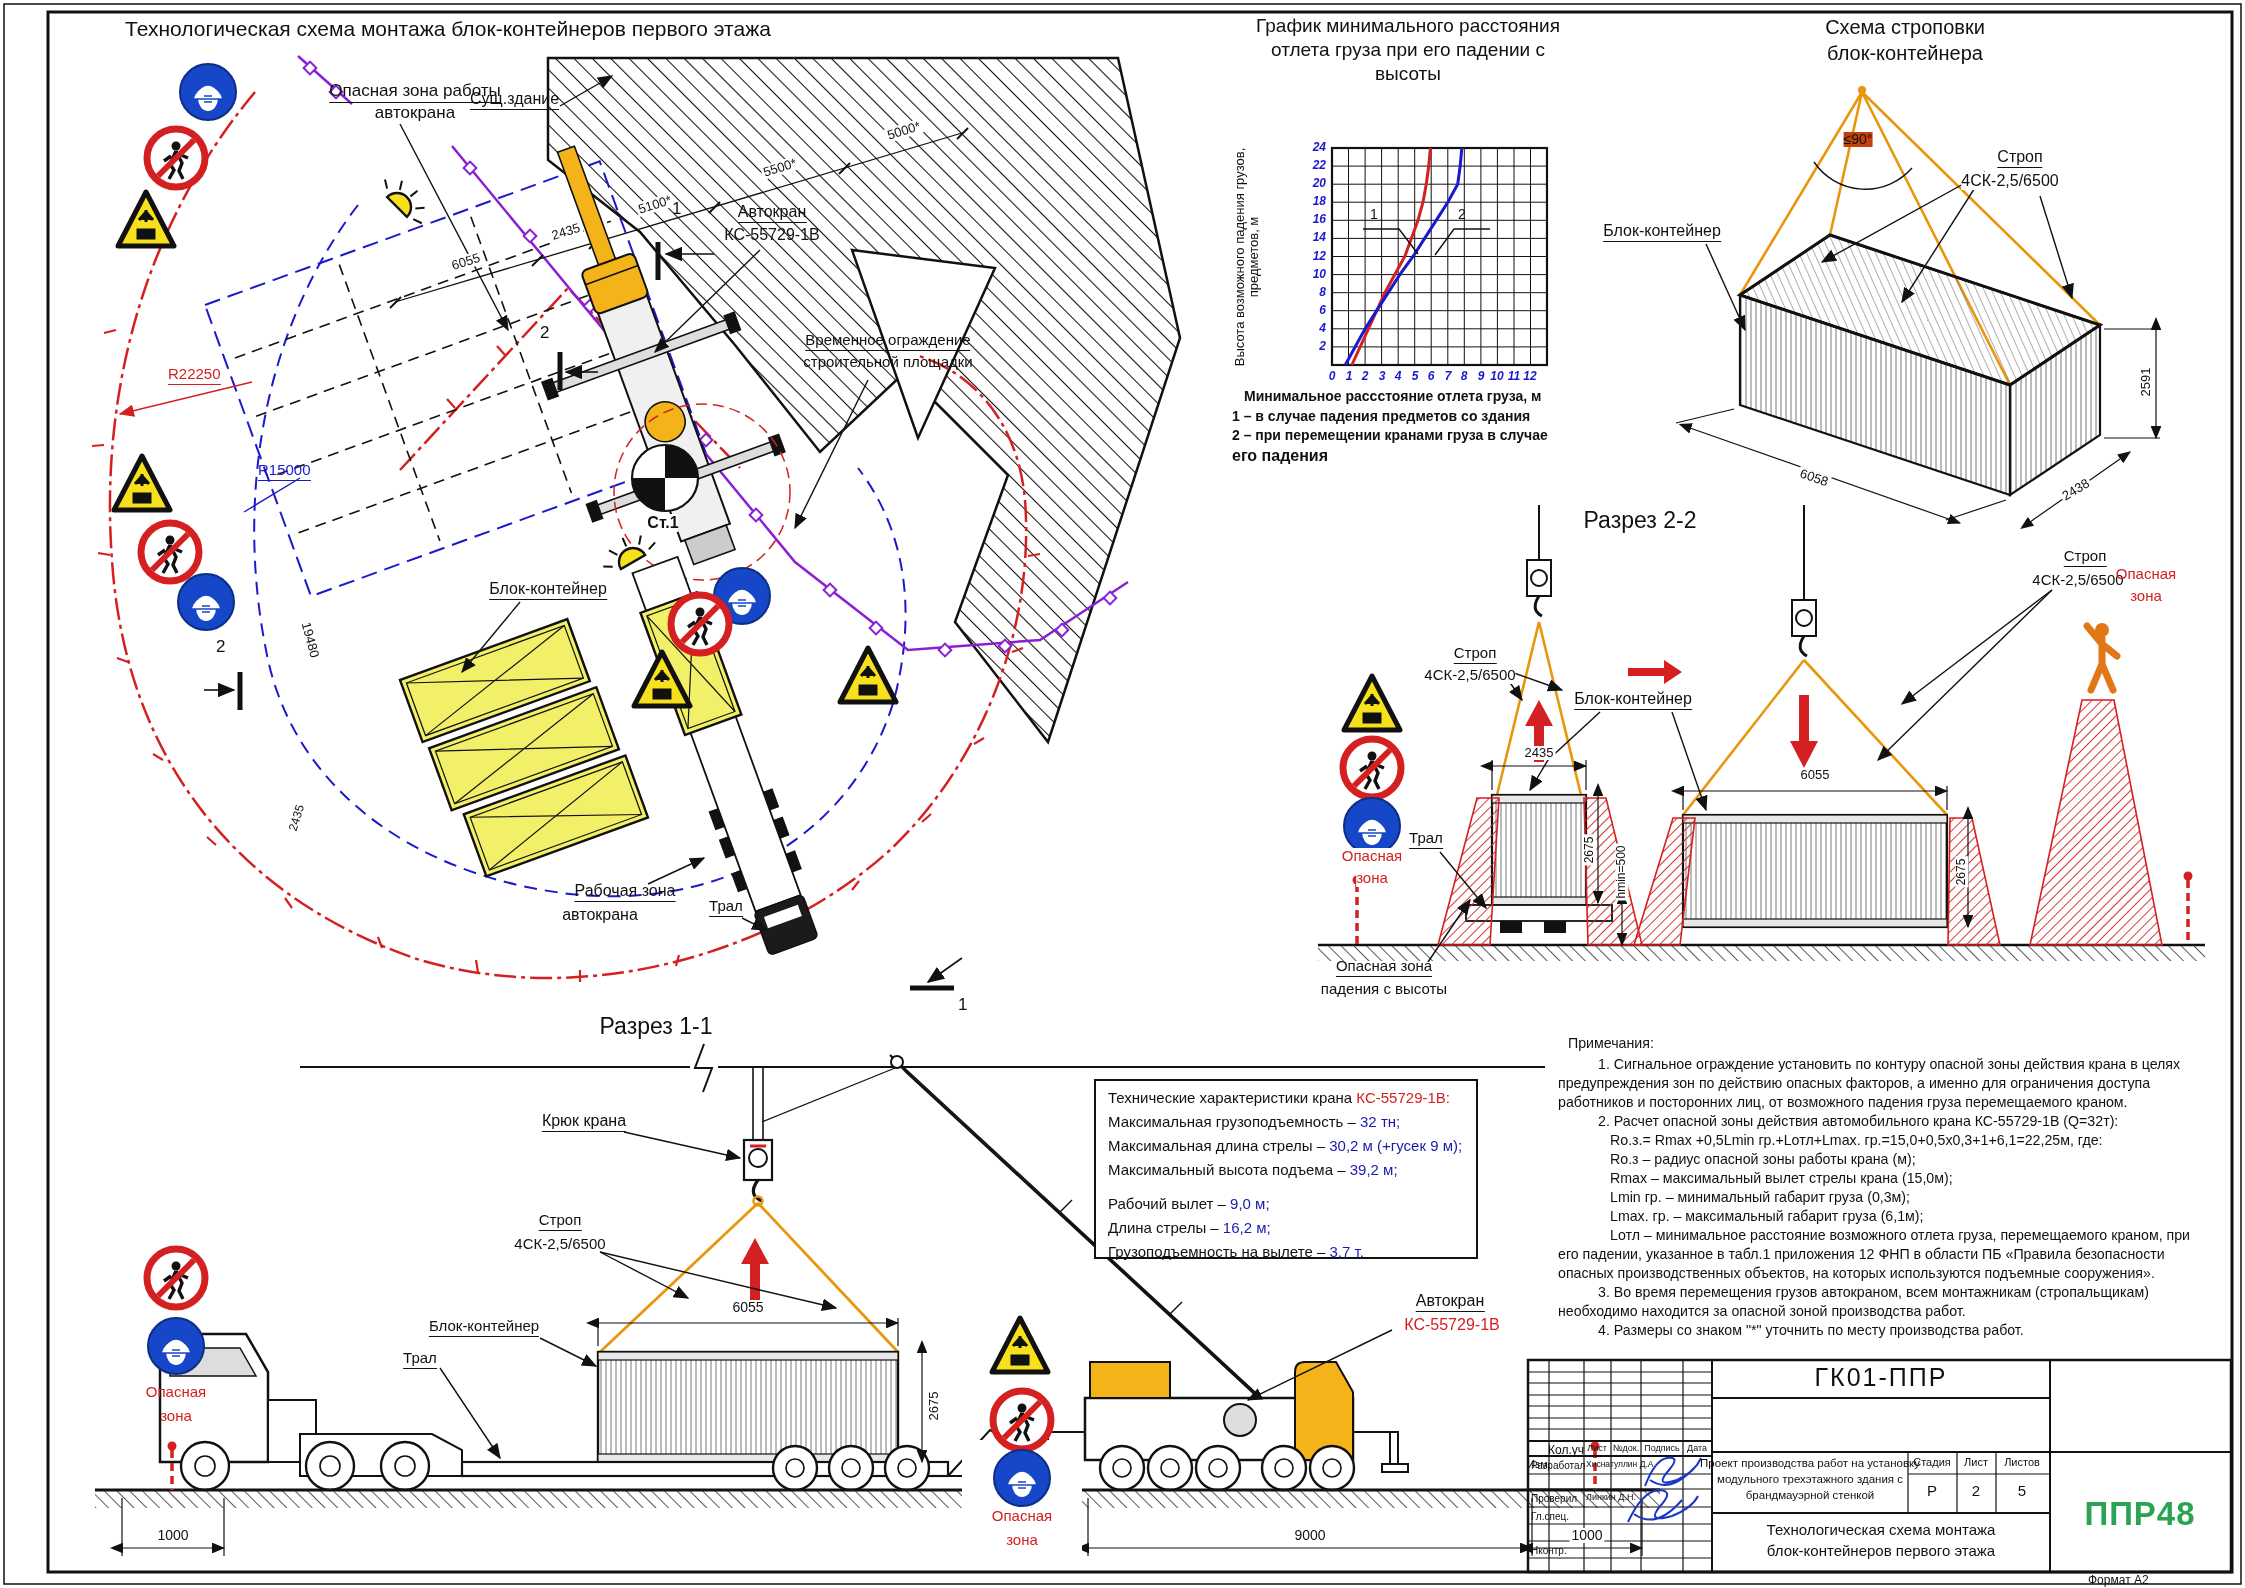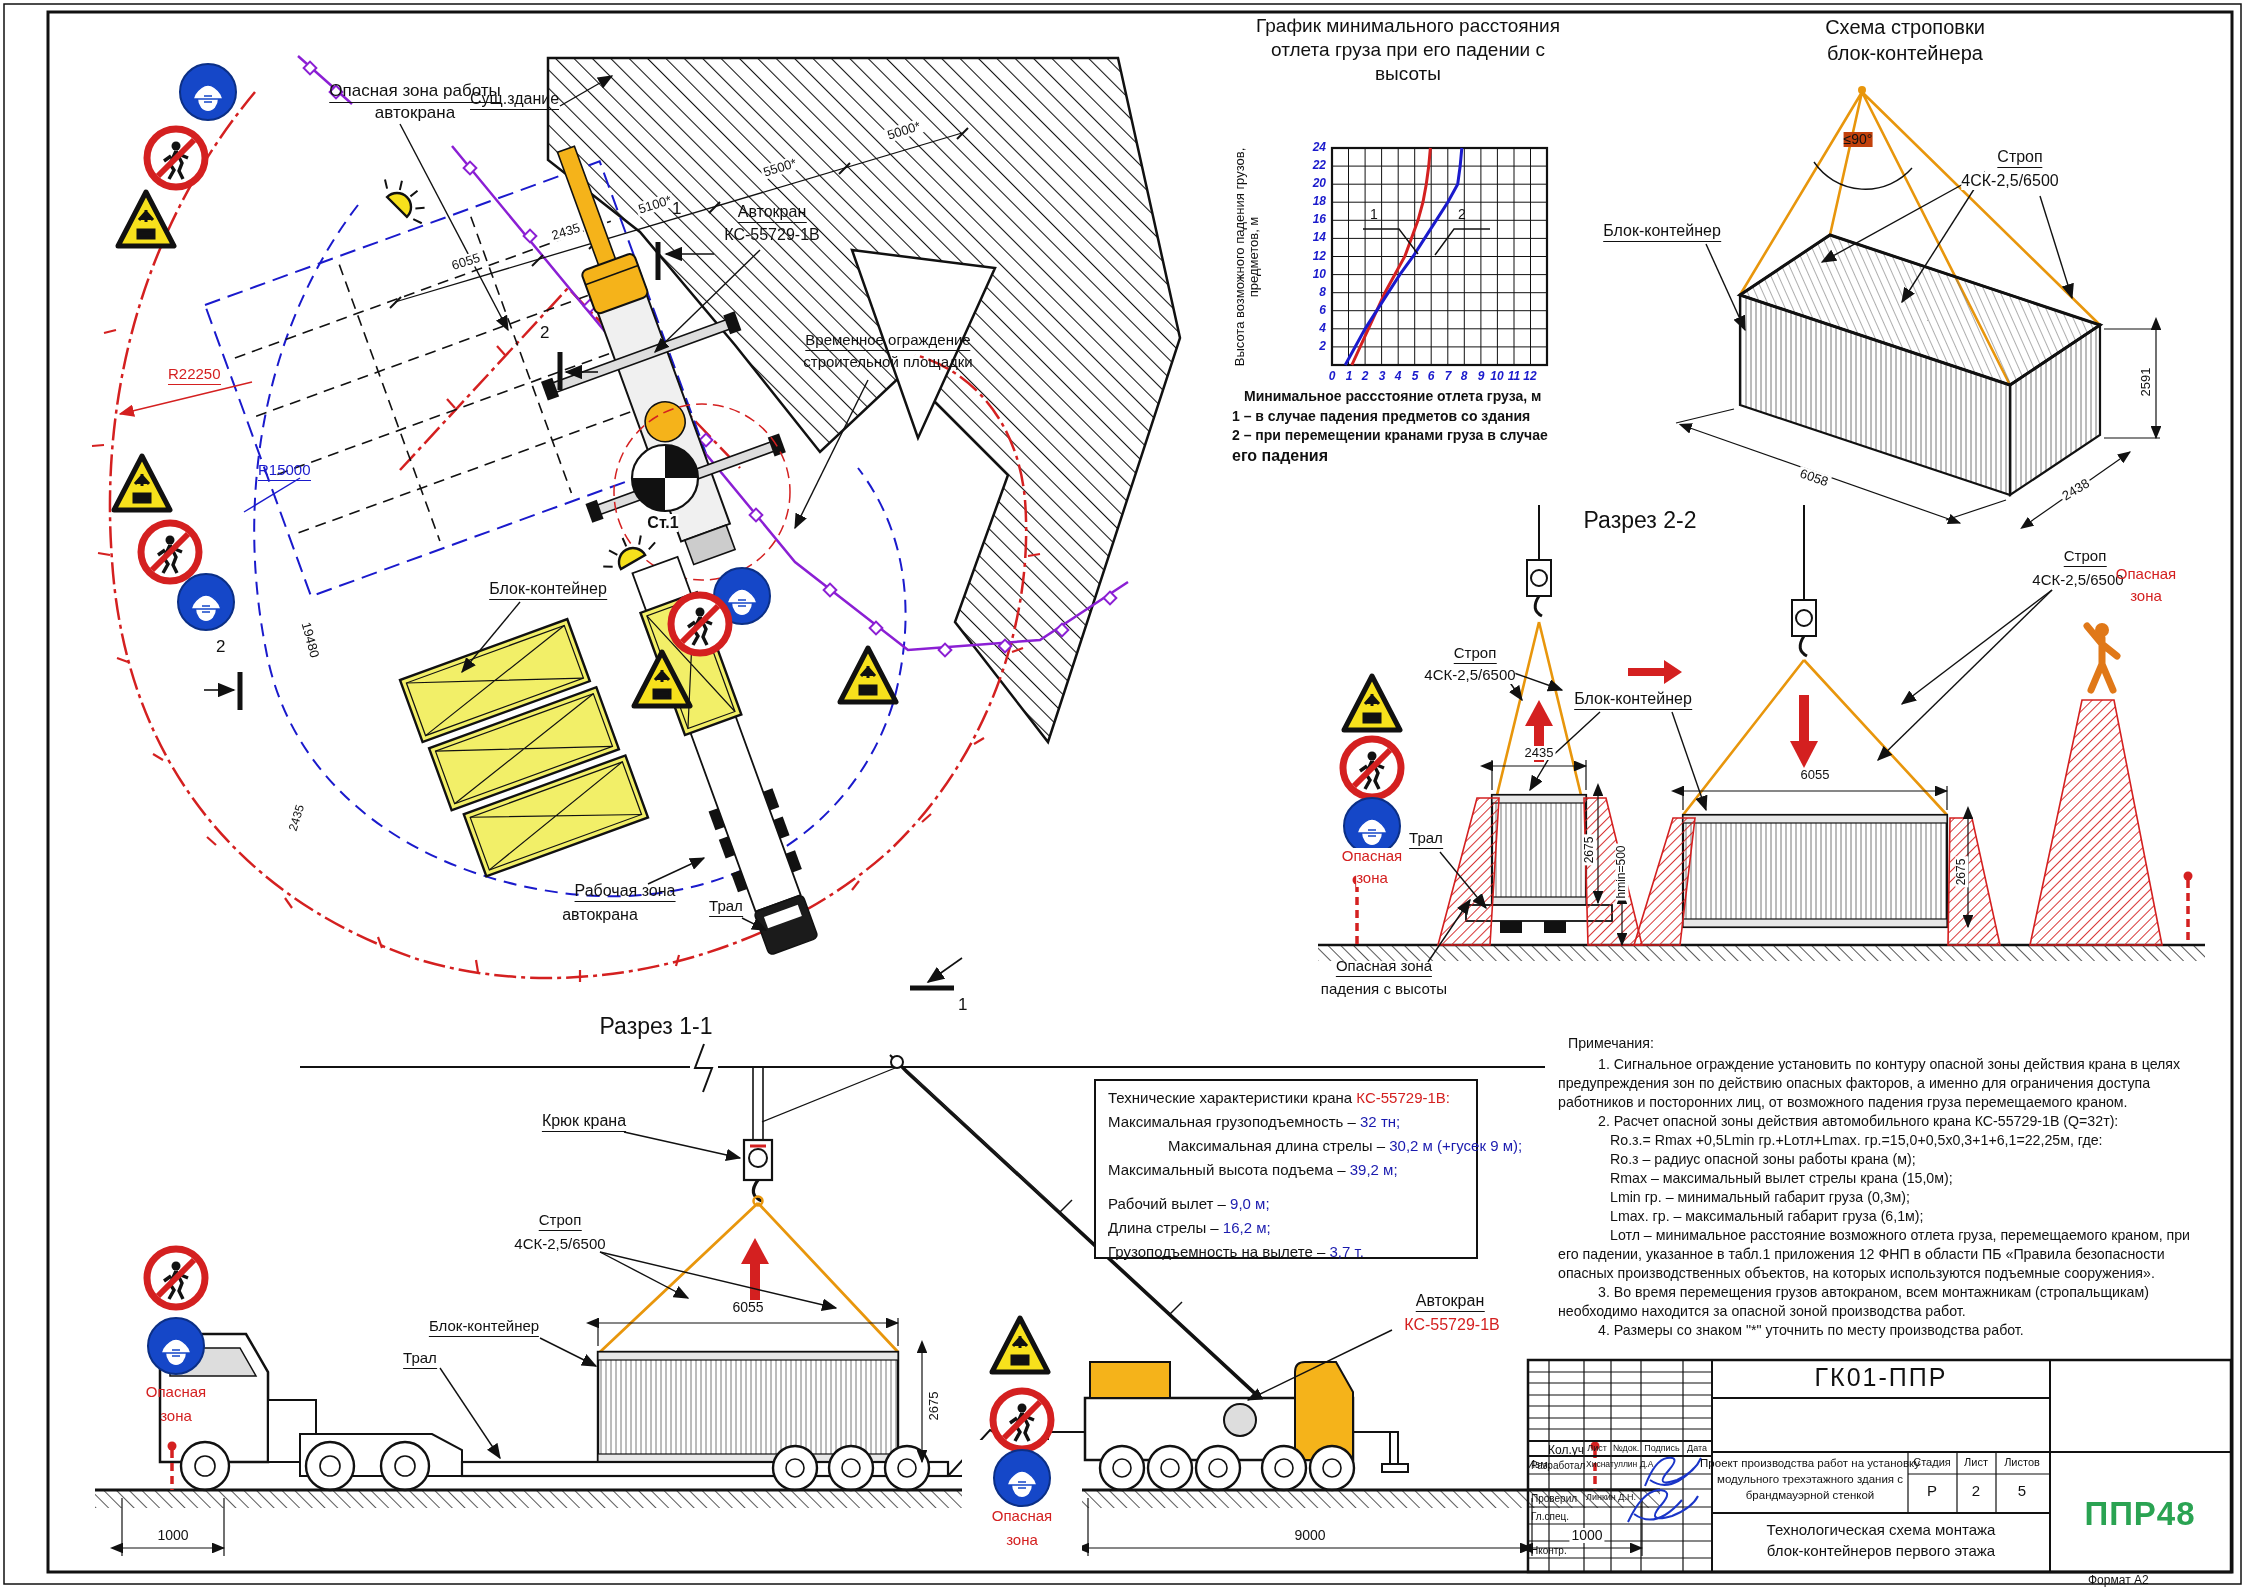--- a/index.html
+++ b/index.html
@@ -545,20 +545,21 @@
           <line x1="1712" y1="1452" x2="2231" y2="1452"></line>
           <line x1="1712" y1="1513" x2="2050" y2="1513"></line>
   </g>
 </g>
 <g stroke="#1a35c8" stroke-width="2" fill="none">
   <path d="M1645,1486 q10,-26 22,-28 q14,-2 2,12 q-16,18 8,10 q18,-8 24,-22 M1650,1480 q20,14 44,-12"></path>
   <path d="M1628,1522 q14,-30 30,-32 q16,0 4,14 q-18,20 10,12 q20,-8 26,-20 M1634,1514 q22,16 48,-14"></path>
 </g>
 </svg>
 
+<span class="t c" style="left:448px;top:17px;font-size:21px;">Технологическая схема монтажа блок-контейнеров первого этажа</span>
 <span class="t c u" style="left:415px;top:82px;font-size:17px;">Опасная зона работы</span>
 <span class="t c" style="left:415px;top:104px;font-size:17px;">автокрана</span>
 <span class="t u" style="left:470px;top:90px;font-size:16px;">Сущ.здание</span>
 <span class="t c u" style="left:772px;top:203px;font-size:16px;">Автокран</span>
 <span class="t c" style="left:772px;top:226px;font-size:16px;">КС-55729-1В</span>
 <span class="t c u" style="left:888px;top:332px;font-size:15px;">Временное ограждение</span>
 <span class="t c" style="left:888px;top:354px;font-size:15px;">строительной площадки</span>
 <span class="t c u" style="left:548px;top:580px;font-size:16px;">Блок-контейнер</span>
 <span class="t c u" style="left:625px;top:882px;font-size:16px;">Рабочая зона</span>
 <span class="t c" style="left:600px;top:906px;font-size:16px;">автокрана</span>
@@ -659,21 +660,21 @@
 <span class="t c red" style="left:1022px;top:1508px;background:#fff;">Опасная</span>
 <span class="t c red" style="left:1022px;top:1532px;background:#fff;">зона</span>
 <span class="t dim c" style="left:748px;top:1300px;font-size:14px;">6055</span>
 <span class="t dim" style="left:934px;top:1406px;transform:translate(-50%,-50%) rotate(-90deg);">2675</span>
 <span class="t dim c" style="left:173px;top:1528px;font-size:14px;">1000</span>
 <span class="t dim c" style="left:1310px;top:1528px;font-size:14px;">9000</span>
 <span class="t dim c" style="left:1587px;top:1528px;font-size:14px;">1000</span>
 
 <div class="t" style="left:1108px;top:1090px;font-size:15px;"><span>Технические характеристики крана </span><span class="red">КС-55729-1В:</span></div>
 <div class="t" style="left:1108px;top:1114px;font-size:15px;"><span>Максимальная грузоподъемность – </span><span class="blue">32 тн;</span></div>
-<div class="t" style="left:1168px;top:1138px;font-size:15px;"><span>Максимальная длина стрелы – </span><span class="blue">30,2 м (+гусек 9 м);</span></div>
+<div class="t" style="left:1108px;top:1138px;font-size:15px;"><span>Максимальная длина стрелы – </span><span class="blue">30,2 м (+гусек 9 м);</span></div>
 <div class="t" style="left:1108px;top:1162px;font-size:15px;"><span>Максимальный высота подъема – </span><span class="blue">39,2 м;</span></div>
 <div class="t" style="left:1108px;top:1196px;font-size:15px;"><span>Рабочий вылет – </span><span class="blue">9,0 м;</span></div>
 <div class="t" style="left:1108px;top:1220px;font-size:15px;"><span>Длина стрелы – </span><span class="blue">16,2 м;</span></div>
 <div class="t" style="left:1108px;top:1244px;font-size:15px;"><span>Грузоподъемность на вылете – </span><span class="blue">3,7 т.</span></div>
 
 <span class="t note" style="left:1568px;top:1036px;">Примечания:</span>
 <span class="t note" style="left:1598px;top:1057px;">1. Сигнальное ограждение установить по контуру опасной зоны действия крана в целях</span>
 <span class="t note" style="left:1558px;top:1076px;">предупреждения зон по действию опасных факторов, а именно для ограничения доступа</span>
 <span class="t note" style="left:1558px;top:1095px;">работников и посторонних лиц, от возможного падения груза перемещаемого краном.</span>
 <span class="t note" style="left:1598px;top:1114px;">2. Расчет опасной зоны действия автомобильного крана КС-55729-1В (Q=32т):</span>

